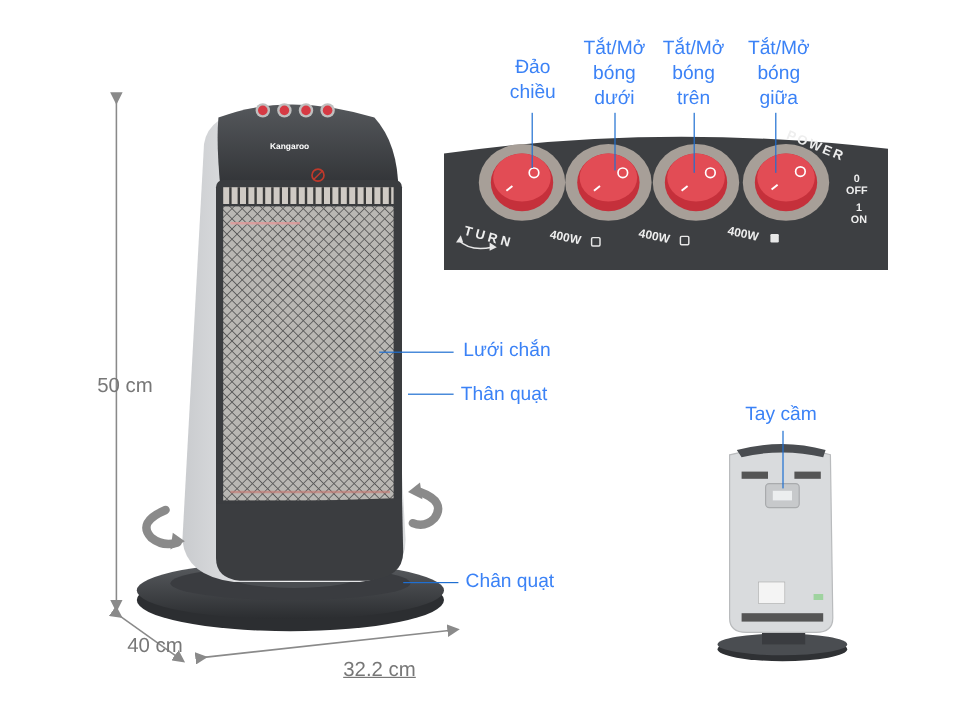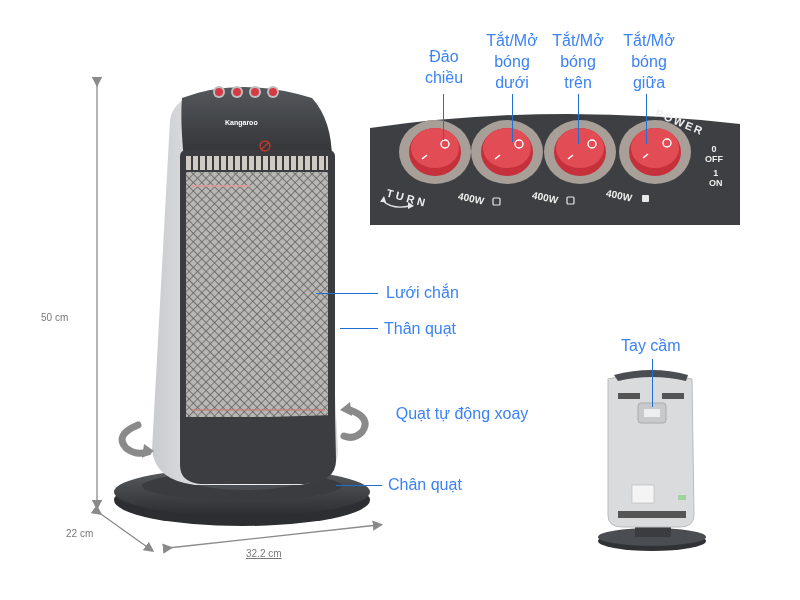--- a/index.html
+++ b/index.html
@@ -1,41 +1,41 @@
 <!DOCTYPE html>
 <html><head>
 <meta charset="utf-8">
 <style>
   html,body{margin:0;padding:0;background:#fff;}
   body{width:800px;height:600px;position:relative;overflow:hidden;font-family:"Liberation Sans","DejaVu Sans",sans-serif;color:#6b6b6b;}
   .abs{position:absolute;}
   .lbl{position:absolute;font-size:16px;color:#3b82f6;line-height:20px;white-space:nowrap;}
   .lbl.c{text-align:center;}
   .lead{position:absolute;background:#1f6fd1;}
-  .dim{position:absolute;font-size:10px;color:#777;}
+  .dim{position:absolute;font-size:17px;color:#777;margin-left:40px;}
   svg{display:block;}
 </style>
 </head>
 <body>
 
 <svg class="abs" style="left:0;top:0" width="800" height="600">
   <defs>
     <marker id="ah" markerWidth="8" markerHeight="8" refX="4" refY="4" orient="auto">
       <path d="M0,0 L8,4 L0,8 z" fill="#8a8a8a"></path>
     </marker>
   </defs>
 
   <line x1="97" y1="82" x2="97" y2="505" stroke="#8a8a8a" stroke-width="1.3" marker-start="url(#ah)" marker-end="url(#ah)"></line>
 
   <line x1="98" y1="512" x2="150" y2="549" stroke="#8a8a8a" stroke-width="1.3" marker-start="url(#ah)" marker-end="url(#ah)"></line>
 
   <line x1="168" y1="548" x2="378" y2="525" stroke="#8a8a8a" stroke-width="1.3" marker-start="url(#ah)" marker-end="url(#ah)"></line>
 </svg>
 <div class="dim" style="left:41px;top:312px;">50 cm</div>
-<div class="dim" style="left:66px;top:528px;">22 cm</div>
+<div class="dim" style="left:66px;top:528px;">40 cm</div>
 <div class="dim" style="left:246px;top:548px;text-decoration:underline;">32.2 cm</div>
 
 <svg class="abs" style="left:100px;top:80px" width="280" height="460" viewBox="0 0 280 460">
   <defs>
     <linearGradient id="sideL" x1="0" x2="1">
       <stop offset="0" stop-color="#c9cbce"></stop>
         <stop offset="0.5" stop-color="#f2f3f4"></stop>
         <stop offset="1" stop-color="#d7d9db"></stop>
     </linearGradient>
     <linearGradient id="darkTop" x1="0" y1="0" x2="0" y2="1">
@@ -114,21 +114,20 @@
 </svg>
 <div class="abs" style="left:225px;top:119px;font-size:7px;color:#fff;font-weight:bold;">Kangaroo</div>
 
 <div class="lead" style="left:316px;top:293px;width:62px;height:1px;"></div>
 <div class="lbl" style="left:386px;top:283px;">Lưới chắn</div>
 
 <div class="lead" style="left:340px;top:328px;width:38px;height:1px;"></div>
 <div class="lbl" style="left:384px;top:319px;">Thân quạt</div>
 
 <div class="lbl c" style="left:384px;top:404px;width:156px;">
-  <div>Quạt tự động xoay</div>
 </div>
 
 <div class="lead" style="left:336px;top:485px;width:46px;height:1px;"></div>
 <div class="lbl" style="left:388px;top:475px;">Chân quạt</div>
 
 <svg class="abs" style="left:370px;top:110px" width="370" height="115" viewBox="0 0 370 115">
   <rect width="370" height="115" fill="#fff"></rect>
   <path d="M0 18 Q180 -8 370 14 L370 115 L0 115 Z" fill="#3d3f42"></path>
 
   <g>

